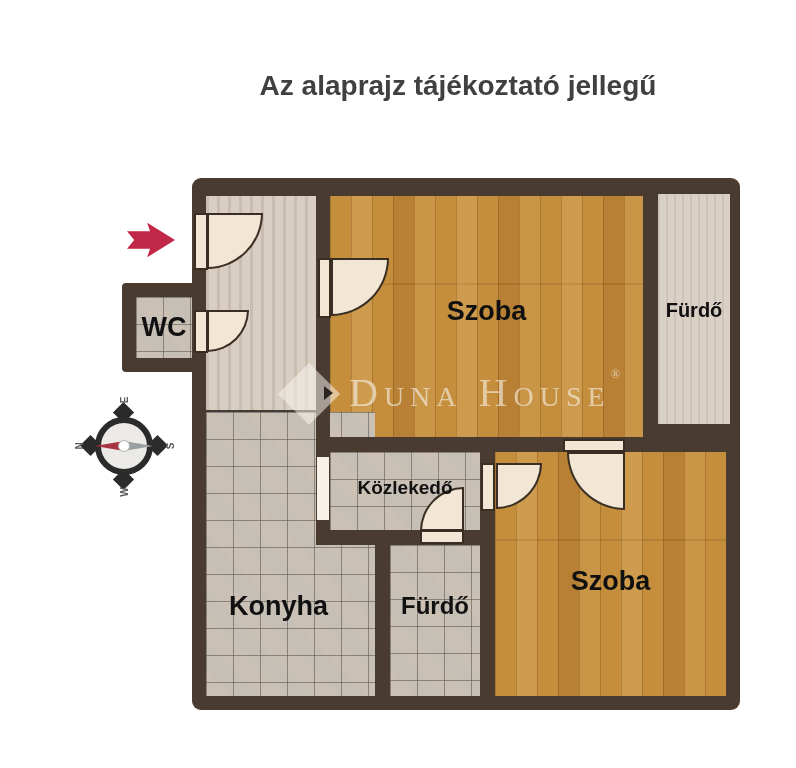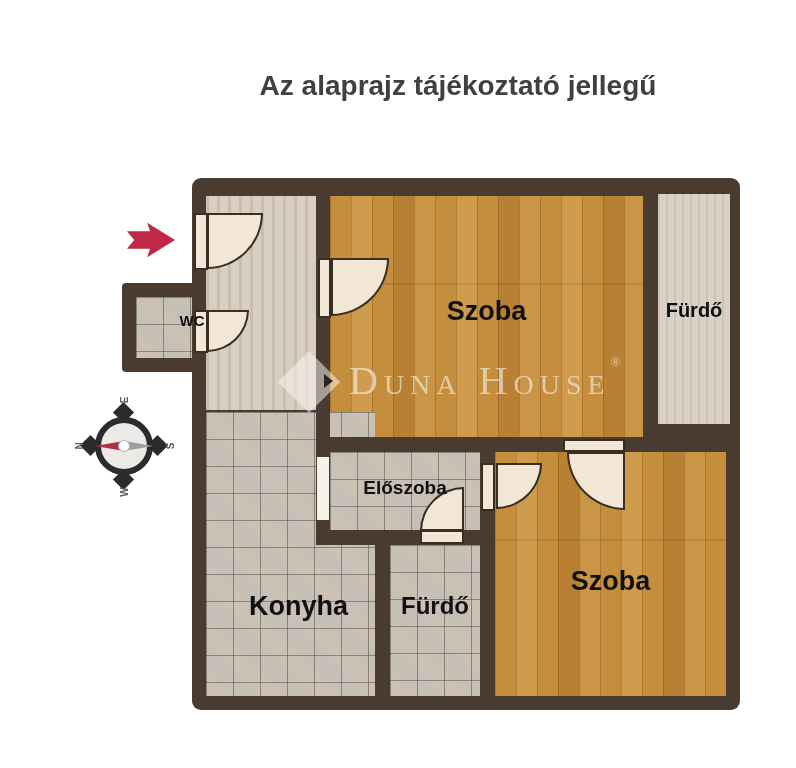--- a/index.html
+++ b/index.html
@@ -69,21 +69,21 @@
   #compass .dir{position:absolute;font-size:10px;font-weight:bold;color:#5a5a5a;
     transform:translate(-50%,-50%) rotate(-90deg);}
   #compass .needle-red{position:absolute;left:21px;top:44px;width:29px;height:12px;background:#a83344;
     clip-path:polygon(0 50%,100% 8%,100% 92%);}
   #compass .needle-gray{position:absolute;left:50px;top:44px;width:29px;height:12px;background:#9aa0a0;
     clip-path:polygon(0 8%,100% 50%,0 92%);}
   #compass .hub{position:absolute;left:44px;top:44px;width:12px;height:12px;border-radius:50%;
     background:#ffffff;border:1px solid #b5b5b5;box-sizing:border-box;}
 
   
-  #watermark{left:283px;top:350px;width:390px;height:64px;z-index:40;}
+  #watermark{left:283px;top:362px;width:390px;height:64px;z-index:40;}
   #watermark .diamond{position:absolute;left:4px;top:10px;width:44px;height:44px;
     background:rgba(250,247,242,0.52);transform:rotate(45deg);}
   #watermark .diamond-arrow{position:absolute;left:41px;top:24px;width:0;height:0;
     border-left:9px solid #2b2420;border-top:7px solid transparent;border-bottom:7px solid transparent;}
   #watermark .wm-text{position:absolute;left:66px;top:4px;
     font-family:"Liberation Serif",serif;font-variant:small-caps;font-size:40px;
     letter-spacing:6px;color:rgba(246,241,233,0.62);white-space:nowrap;}
   #watermark .wm-reg{font-size:13px;vertical-align:28px;letter-spacing:0;}
 </style>
 </head>
@@ -123,25 +123,25 @@
 
   <div class="abs door-leaf" style="left:481px;top:463px;width:14px;height:48px;"></div>
   <div class="abs door-arc arc-rd" style="left:496px;top:463px;width:46px;height:46px;"></div>
 
   <div class="abs door-leaf" style="left:563px;top:439px;width:62px;height:13px;"></div>
   <div class="abs door-arc arc-ld" style="left:567px;top:452px;width:58px;height:58px;"></div>
 
   <div class="abs door-leaf" style="left:420px;top:530px;width:44px;height:14px;"></div>
   <div class="abs door-arc arc-lu" style="left:420px;top:487px;width:44px;height:44px;"></div>
 
-  <div class="abs room-label" style="left:136px;top:313px;width:56px;font-size:15px;margin-left:28px;">WC</div>
+  <div class="abs room-label" style="left:136px;top:313px;width:56px;font-size:27px;">WC</div>
   <div class="abs room-label" style="left:330px;top:297px;width:313px;font-size:27px;">Szoba</div>
   <div class="abs room-label" style="left:652px;top:299px;width:84px;font-size:20px;">Fürdő</div>
-  <div class="abs room-label" style="left:330px;top:478px;width:150px;font-size:19px;">Előszoba</div>
-  <div class="abs room-label" style="left:214px;top:592px;width:169px;font-size:27px;">Konyha</div>
+  <div class="abs room-label" style="left:330px;top:478px;width:150px;font-size:19px;">Közlekedő</div>
+  <div class="abs room-label" style="left:194px;top:592px;width:169px;font-size:27px;">Konyha</div>
   <div class="abs room-label" style="left:390px;top:593px;width:90px;font-size:24px;">Fürdő</div>
   <div class="abs room-label" style="left:495px;top:567px;width:231px;font-size:27px;">Szoba</div>
 
   <div id="entry-arrow" class="abs"></div>
 
   <div id="compass" class="abs">
     <div class="pt e"></div>
     <div class="pt n"></div>
     <div class="pt s"></div>
     <div class="pt w"></div>

